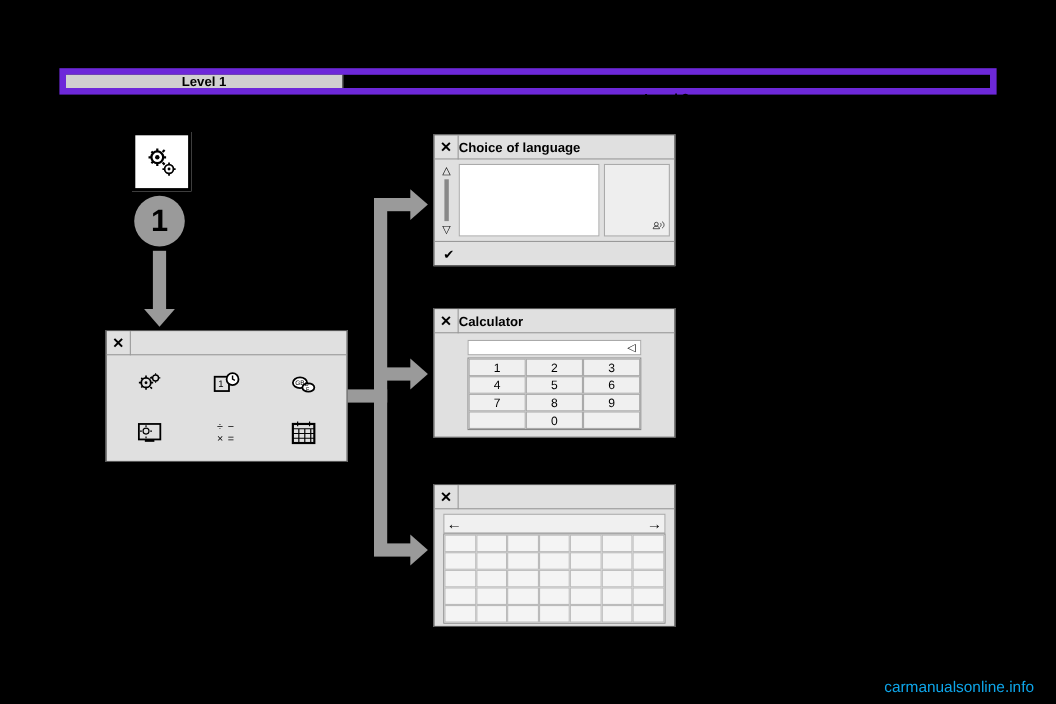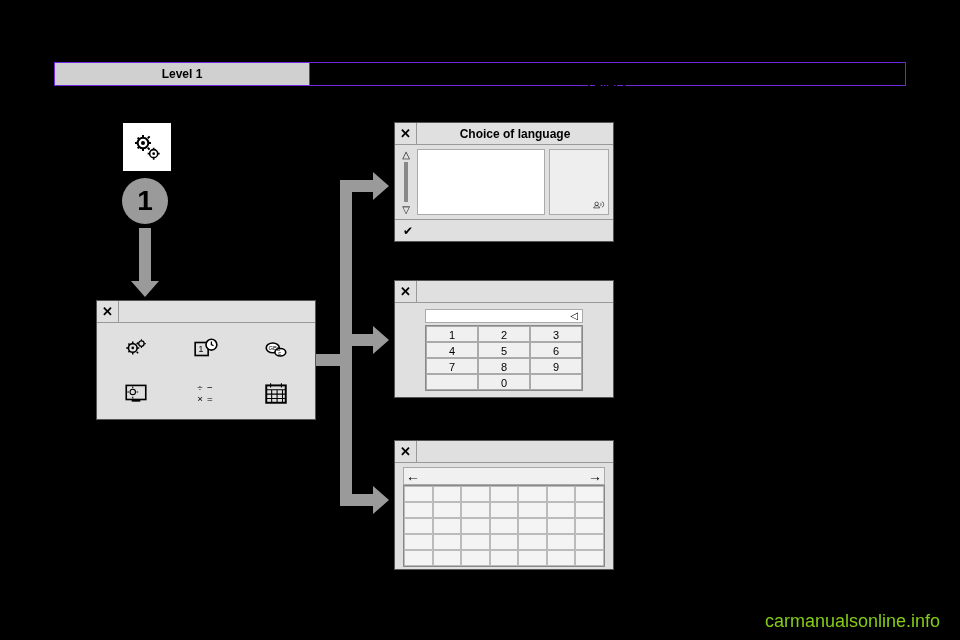--- a/index.html
+++ b/index.html
@@ -11,21 +11,21 @@
       position: relative;
       overflow: hidden;
     }
     .header-bar {
       position: absolute;
       top: 62px;
       left: 54px;
       right: 54px;
       height: 24px;
       display: flex;
-      border: 1px solid #6d28d9;
+      border: 6px solid #6d28d9;
     }
     .header-cell {
       background: #d0d0d0;
       color: #000;
       font-size: 12px;
       font-weight: bold;
       display: flex;
       align-items: center;
       justify-content: center;
       border-right: 1px solid #555;
@@ -95,21 +95,21 @@
       height: 22px;
       display: flex;
       align-items: center;
       justify-content: center;
       font-size: 13px;
       font-weight: bold;
       border-right: 1px solid #999;
     }
     .panel-title {
       flex: 1;
-      text-align: center;
+      text-align: left;
       font-size: 12px;
       font-weight: bold;
     }
 
     
     .config-panel { top: 300px; left: 96px; width: 220px; height: 120px; }
     .config-body {
       display: grid;
       grid-template-columns: repeat(3, 1fr);
       grid-template-rows: repeat(2, 1fr);
@@ -247,22 +247,22 @@
     .h3 { top: 334px; left: 340px; width: 35px; }
     
     .v2 { top: 354px; left: 340px; height: 150px; }
     
     .h4 { top: 494px; left: 340px; width: 35px; }
 
     .watermark {
       position: absolute;
       bottom: 8px;
       right: 20px;
-      color: #84cc16;
-      font-size: 18px;
+      color: #0ea5e9;
+      font-size: 14px;
     }
 
     
     .ico { width: 32px; height: 32px; }
     .ico-s { width: 26px; height: 26px; }
   </style>
 </head>
 <body>
 
 <div class="header-bar">
@@ -370,20 +370,21 @@
     </div>
   </div>
   <div class="lang-footer">
     <span>✔</span>
   </div>
 </div>
 
 <div class="panel calc-panel">
   <div class="panel-header">
     <div class="panel-close">✕</div>
+    <div class="panel-title">Calculator</div>
   </div>
   <div class="calc-body">
     <div class="calc-display">◁</div>
     <div class="calc-grid">
       <div class="calc-key">1</div>
       <div class="calc-key">2</div>
       <div class="calc-key">3</div>
       <div class="calc-key">4</div>
       <div class="calc-key">5</div>
       <div class="calc-key">6</div>

